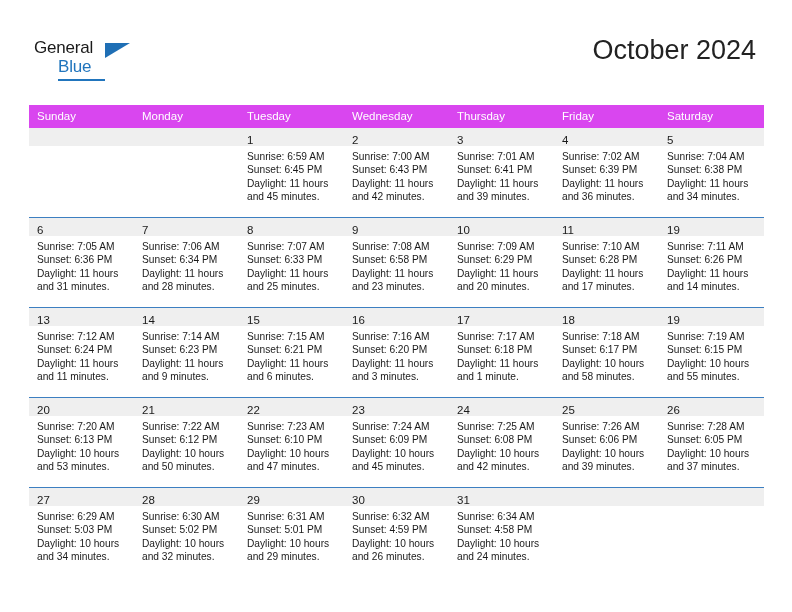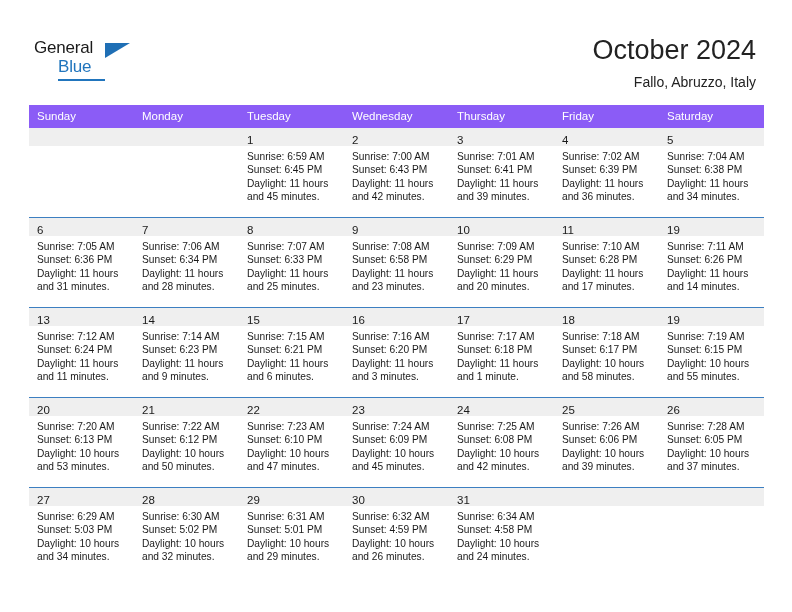--- a/index.html
+++ b/index.html
@@ -96,21 +96,21 @@
     position: absolute;
     left: 29px;
     top: 105px;
     width: 735px;
     border-collapse: collapse;
     table-layout: fixed;
   }
   .cal col { width: 105px; }
 
   .cal thead th {
-    background: #8b5cf6;
+    background: #d946ef;
     color: #ffffff;
     font-size: 11.5px;
     font-weight: normal;
     text-align: left;
     padding: 5px 0 5px 8px;
     height: 11px;
     line-height: 13px;
   }
 
   .cal tbody td {
@@ -158,21 +158,20 @@
 
     <div class="logo">
       <span class="logo-general">General</span>
       <span class="logo-flag"></span>
       <span class="logo-blue">Blue</span>
       <span class="logo-underline"></span>
     </div>
 
     <div class="title-block">
       <div class="cal-title">October 2024</div>
-      <div class="cal-subtitle">Fallo, Abruzzo, Italy</div>
     </div>
 
   </div>
 
   <table class="cal">
     <colgroup>
       <col>
         <col>
         <col>
         <col>

